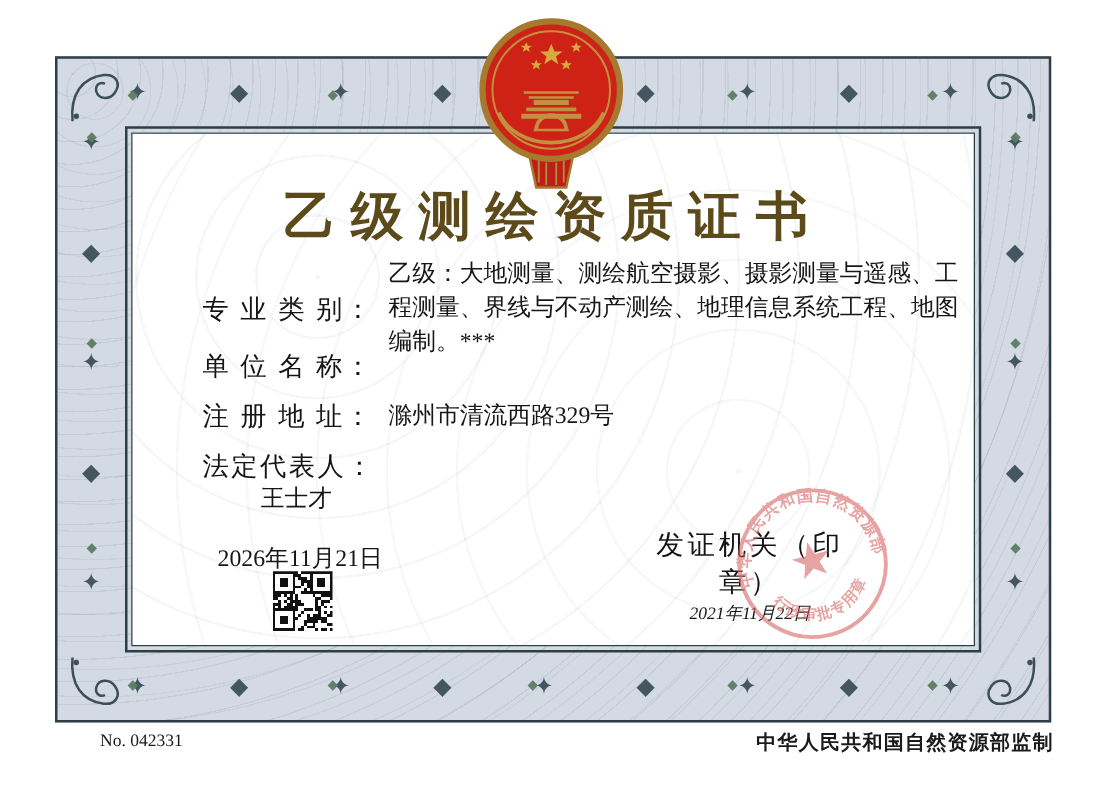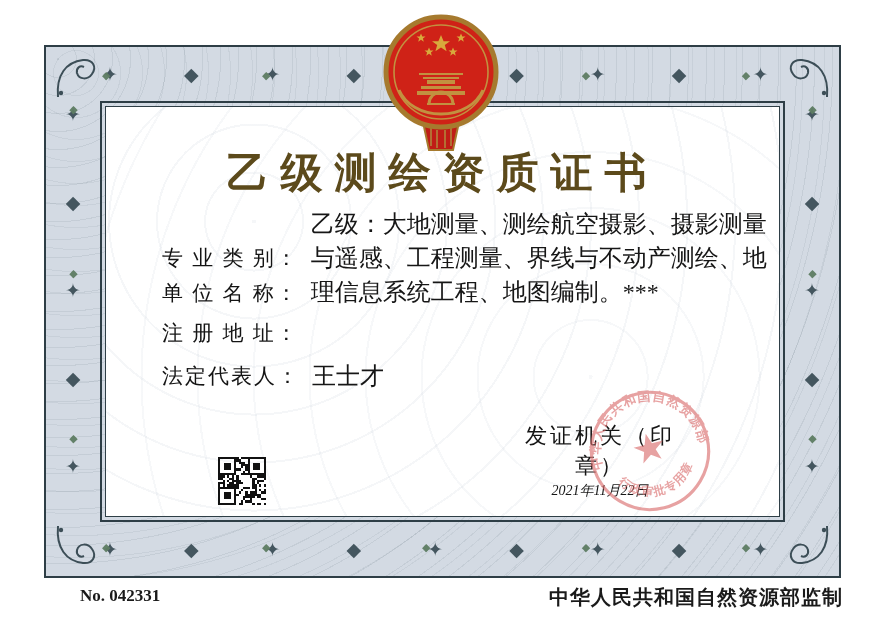--- a/index.html
+++ b/index.html
@@ -32,35 +32,35 @@
   .c-bl{left:6px;bottom:6px;transform:scaleY(-1);} .c-br{right:6px;bottom:6px;transform:scale(-1,-1);}
 
   
   .emblem{position:absolute;left:383px;top:12px;width:116px;height:140px;z-index:6;}
 
   
   .title{position:absolute;left:0;right:0;top:38px;text-align:center;font-size:42px;font-weight:bold;
          letter-spacing:12px;color:#5c4a1b;}
   .row{position:absolute;left:56px;display:flex;align-items:center;}
   .label{font-size:21px;font-weight:normal;color:#141414;white-space:pre;letter-spacing:2px;flex:0 0 auto;}
-  .value{font-size:24px;color:#161616;margin-left:12px;max-width:500px;line-height:1.42;}
-  .r1{top:100px;} .r2{top:172px;flex-direction:column;} .r3{top:212px;} .r4{top:252px;} .r5{top:292px;} .r6{top:328px;}
+  .value{font-size:19px;color:#161616;margin-left:12px;max-width:500px;line-height:1.42;}
+  .r1{top:100px;} .r2{top:172px;flex-direction:column;} .r3{top:212px;} .r4{top:252px;flex-direction:column;} .r5{top:292px;} .r6{top:328px;}
 
   .issuer{position:absolute;left:396px;top:314px;width:196px;text-align:center;z-index:2;}
   .issuer .iss-label{font-size:22px;font-weight:normal;color:#141414;letter-spacing:3px;}
   .issuer .iss-date{font-size:14px;color:#161616;margin-top:1px;font-style:italic;}
 
   .qr{position:absolute;left:112px;top:350px;width:48px;height:48px;}
 
   .seal{position:absolute;left:476px;top:276px;width:136px;height:136px;z-index:3;opacity:.62;
         transform:rotate(-14deg);pointer-events:none;}
 
   
-  .serial{position:absolute;left:80px;top:586px;font-size:17px;font-weight:700;color:#1a1a1a;}
-  .producer{position:absolute;right:44px;top:584px;font-size:20px;font-weight:bold;color:#1a1a1a;letter-spacing:1px;font-family:Liberation Mono, monospace;}
+  .serial{position:absolute;left:80px;top:586px;font-size:14px;font-weight:400;color:#1a1a1a;}
+  .producer{position:absolute;right:44px;top:584px;font-size:16px;font-weight:bold;color:#1a1a1a;letter-spacing:1px;font-family:Liberation Mono, monospace;}
 </style>
 </head>
 <body>
 
 <div class="page">
 
   <div class="frame">
     <div class="orn orn-h orn-top">✦ ◆ ✦ ◆ ✦ ◆ ✦ ◆ ✦ ◆ ✦ ◆ ✦ ◆ ✦ ◆ ✦ ◆ ✦ ◆ ✦ ◆ ✦ ◆ ✦ ◆ ✦ ◆ </div>
     <div class="orn orn-h orn-bottom">✦ ◆ ✦ ◆ ✦ ◆ ✦ ◆ ✦ ◆ ✦ ◆ ✦ ◆ ✦ ◆ ✦ ◆ ✦ ◆ ✦ ◆ ✦ ◆ ✦ ◆ ✦ ◆ </div>
     <div class="orn orn-v orn-left">✦ ◆ ✦ ◆ ✦ ◆ ✦ ◆ ✦ ◆ ✦ ◆ ✦ ◆ ✦ ◆ ✦ ◆ </div>
@@ -94,28 +94,30 @@
 
         <div class="row r1">
           <span class="label">专 业 类 别：</span>
           <span class="value">乙级：大地测量、测绘航空摄影、摄影测量与遥感、工程测量、界线与不动产测绘、地理信息系统工程、地图编制。***</span>
         </div>
         <div class="row r2">
           <span class="label">单 位 名 称：</span>
         </div>
         <div class="row r3">
           <span class="label">注 册 地 址：</span>
+          <span class="value">滁州市清流西路329号</span>
         </div>
         <div class="row r4">
           <span class="label">法定代表人：</span>
           <span class="value">王士才</span>
         </div>
         <div class="row r5">
         </div>
         <div class="row r6">
+          <span class="value">2026年11月21日</span>
         </div>
 
         <div class="issuer">
           <div class="iss-label">发证机关（印章）</div>
           <div class="iss-date">2021年11月22日</div>
         </div>
 
         <div class="qr">
           <svg viewBox="0 0 21 21" width="48" height="48" shape-rendering="crispEdges">
               <g fill="#111">

